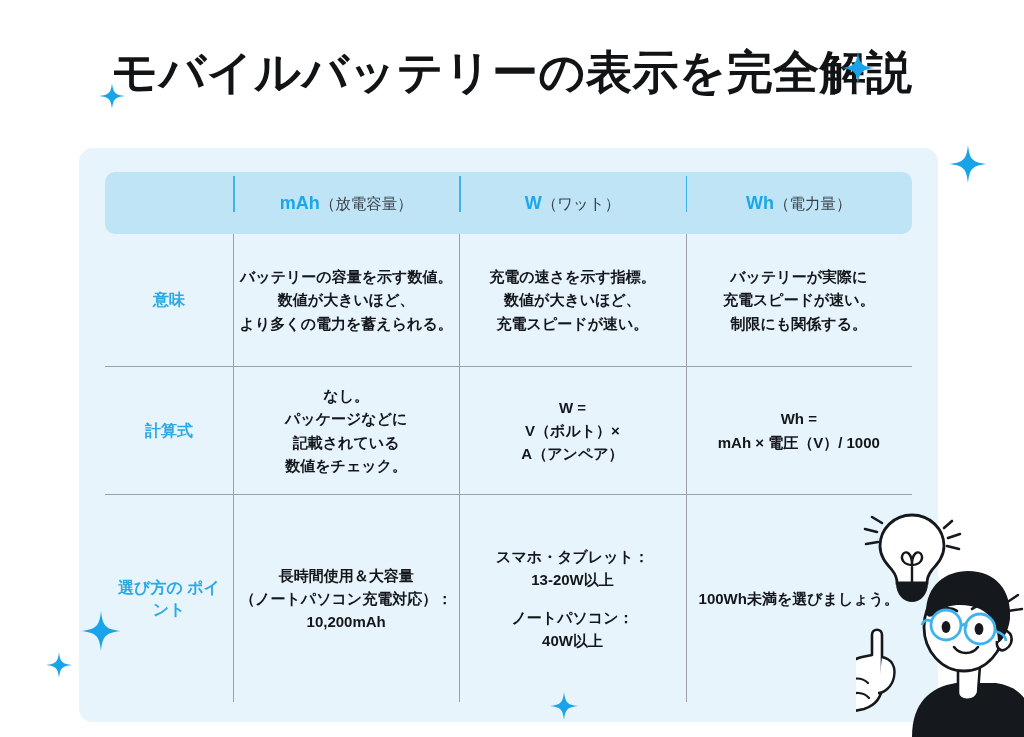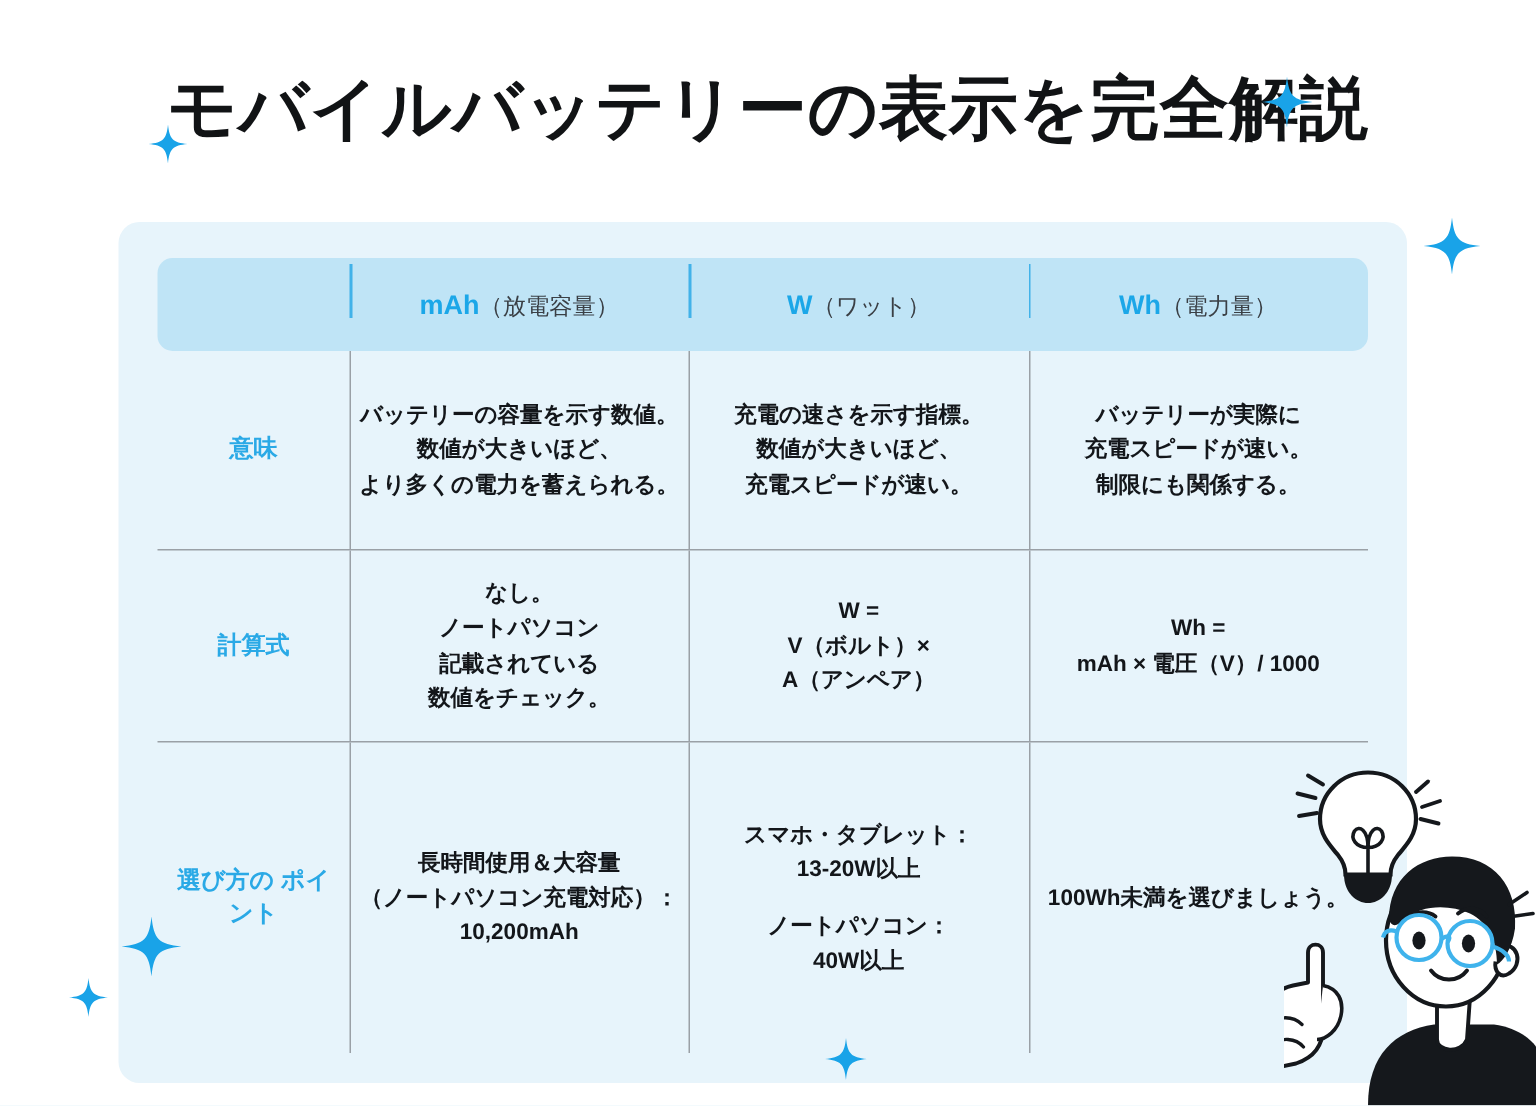--- a/index.html
+++ b/index.html
@@ -210,21 +210,21 @@
             <span class="blk">制限にも関係する。</span>
           </div>
         </div>
       </div>
 
       <div class="trow r2">
         <div class="cell cell-label">計算式</div>
         <div class="cell cell-data">
           <div>
             <span class="blk">なし。</span>
-            <span class="blk">ノートパソコン</span>
+            <span class="blk">パッケージなどに</span>
             <span class="blk">記載されている</span>
             <span class="blk">数値をチェック。</span>
           </div>
         </div>
         <div class="cell cell-data">
           <div>
             <span class="blk">W =</span>
             <span class="blk">V（ボルト）×</span>
             <span class="blk">A（アンペア）</span>
           </div>

